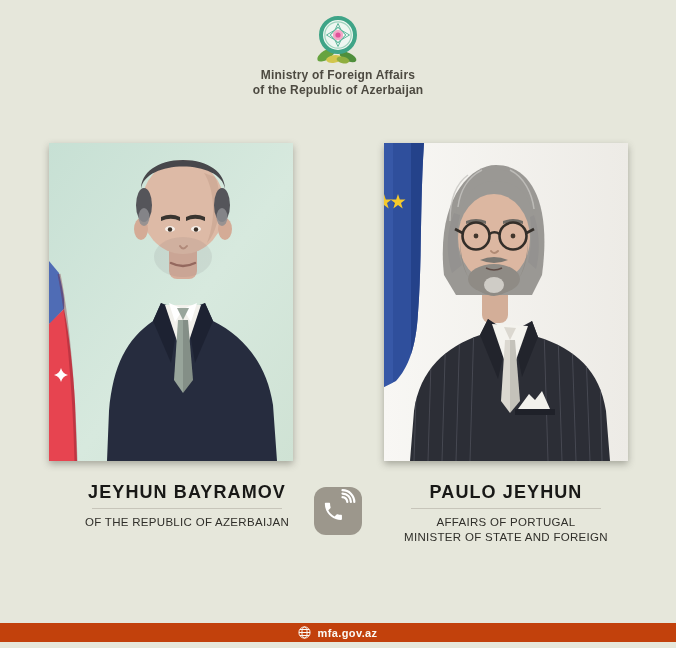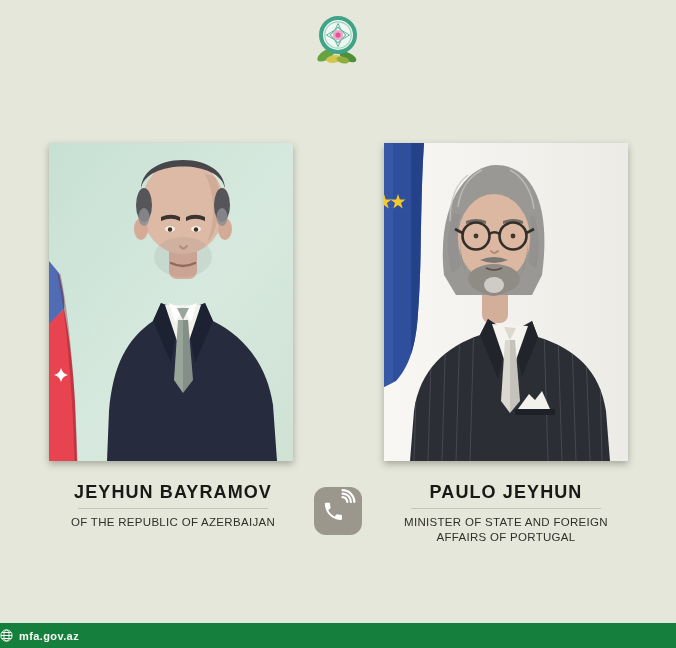--- a/index.html
+++ b/index.html
@@ -15,32 +15,32 @@
   .org-title{margin-top:2px;font-size:12px;line-height:14.5px;font-weight:bold;
     color:#4d4a41;letter-spacing:.2px;}
   
   .photo{position:absolute;top:143px;width:244px;height:318px;
     box-shadow:0 3px 7px rgba(70,70,60,.40);}
   .photo svg{display:block;}
   .photo-left{left:49px;}
   .photo-right{left:384px;}
   
   .label{position:absolute;top:482px;width:244px;text-align:center;}
-  .label-left{left:51px;}
+  .label-left{left:65px;}
   .label-right{left:384px;}
   .person-name{font-size:18px;font-weight:bold;color:#181816;letter-spacing:1.1px;
     white-space:nowrap;}
   .name-divider{width:190px;height:1px;background:#c7c5ba;margin:5px auto 6px auto;}
   .person-role{font-size:11.5px;line-height:15px;color:#302f2a;letter-spacing:.3px;
     font-weight:normal;}
   
   .phone-badge{position:absolute;left:314px;top:487px;width:48px;height:48px;}
   
-  .footer{position:absolute;left:0;top:623px;width:676px;height:25px;background:#15803d;
-    display:flex;align-items:center;justify-content:flex-start;gap:6px;}
+  .footer{position:absolute;left:0;top:623px;width:676px;height:19px;background:#c2410c;
+    display:flex;align-items:center;justify-content:center;gap:6px;}
   .footer-text{font-size:11px;font-weight:bold;color:#fbfaf5;letter-spacing:.4px;}
 </style>
 </head>
 <body>
 
 <div class="canvas">
 
   <div class="header">
     <svg class="emblem" width="46" height="52" viewBox="0 0 46 52">
 
@@ -51,20 +51,24 @@
 
       <circle cx="23" cy="21" r="17" fill="#eef7f1" stroke="#3fa487" stroke-width="4"></circle>
       <circle cx="23" cy="21" r="13.2" fill="none" stroke="#9fd3bd" stroke-width="1.2"></circle>
 
       <polygon points="23,9.5 26,16 34.5,21 26,26 23,32.5 20,26 11.5,21 20,16" fill="#ffffff" stroke="#5bb598" stroke-width="1"></polygon>
       <rect x="17.5" y="15.5" width="11" height="11" transform="rotate(45 23 21)" fill="#ffffff" stroke="#5bb598" stroke-width="1"></rect>
 
       <circle cx="23" cy="21" r="5.2" fill="#f2a7c6"></circle>
       <circle cx="23" cy="21" r="2.6" fill="#e0519a"></circle>
     </svg>
+    <div class="org-title">
+      <div>Ministry of Foreign Affairs</div>
+      <div>of the Republic of Azerbaijan</div>
+    </div>
   </div>
 
   <div class="photo photo-left">
     <svg width="244" height="318" viewBox="0 0 244 318">
       <defs>
         <linearGradient id="wallL" x1="0" y1="0" x2="1" y2="1">
           <stop offset="0" stop-color="#c7e0d4"></stop>
           <stop offset="0.55" stop-color="#d7e9de"></stop>
           <stop offset="1" stop-color="#cfe2d4"></stop>
         </linearGradient>
@@ -207,22 +211,22 @@
         <path d="M28.5 6.6 A8.4 8.4 0 0 1 36.9 15"></path>
         <path d="M28.5 3.2 A11.8 11.8 0 0 1 40.3 15"></path>
       </g>
     </svg>
   </div>
 
   <div class="label label-right">
     <div class="person-name">PAULO JEYHUN</div>
     <div class="name-divider"></div>
     <div class="person-role">
+      <div>AFFAIRS OF PORTUGAL</div>
       <div>MINISTER OF STATE AND FOREIGN</div>
-      <div>AFFAIRS OF PORTUGAL</div>
     </div>
   </div>
 
   <div class="footer">
     <svg width="13" height="13" viewBox="0 0 13 13">
       <g stroke="#fbfaf5" stroke-width="1" fill="none">
         <circle cx="6.5" cy="6.5" r="5.6"></circle>
         <ellipse cx="6.5" cy="6.5" rx="2.6" ry="5.6"></ellipse>
         <path d="M1 6.5 H12"></path>
         <path d="M1.8 3.5 H11.2 M1.8 9.5 H11.2"></path>

